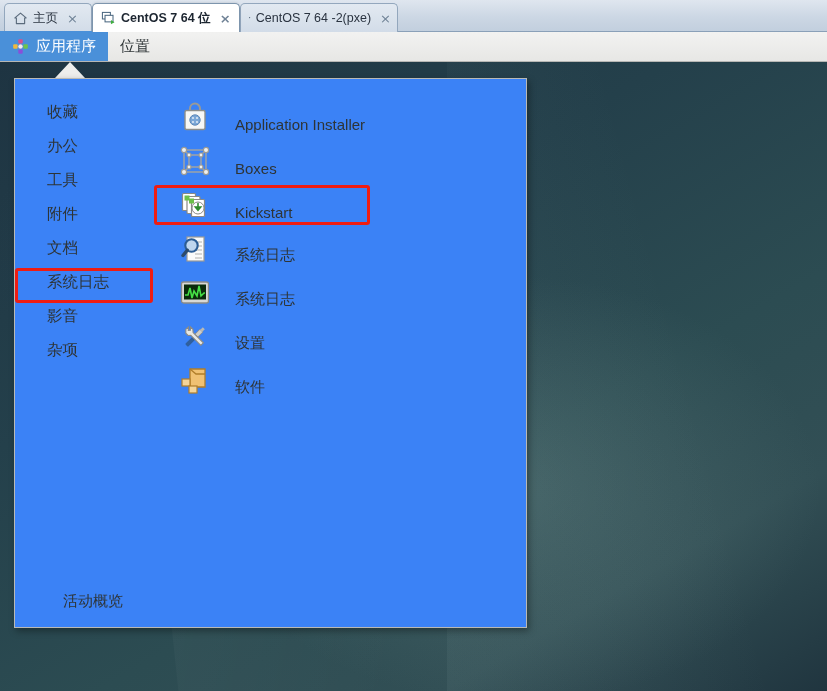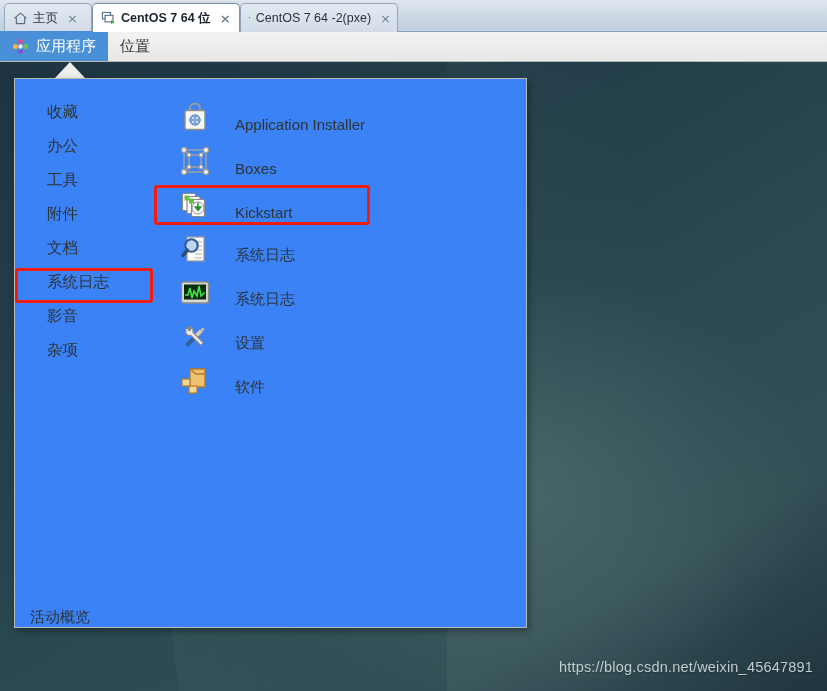--- a/index.html
+++ b/index.html
@@ -107,21 +107,21 @@
     padding-left:32px;font-size:15.5px;color:#2e3436;box-sizing:border-box;
   }
   .appcol{flex:1;padding-top:10px;box-sizing:border-box;}
   .appitem{
     height:44px;display:flex;align-items:flex-end;gap:24px;
     padding-left:14px;box-sizing:border-box;
   }
   .appicon{width:32px;height:32px;flex:0 0 32px;display:block;}
   .applabel{font-size:15px;color:#2e3436;}
   .menufoot{
-    height:52px;display:flex;align-items:flex-end;padding-left:15px;
+    height:52px;display:flex;align-items:center;padding-left:48px;
     box-sizing:border-box;
   }
   .foot-label{font-size:15px;color:#2e3436;}
 
   
   .redbox{position:absolute;border:3px solid #ef1c12;border-radius:3px;box-sizing:border-box;pointer-events:none;}
   #redbox-kickstart{left:154px;top:185px;width:216px;height:40px;}
   #redbox-category{left:15px;top:268px;width:138px;height:35px;}
 
   
@@ -181,21 +181,20 @@
       <span>应用程序</span>
     </div>
     <div class="gb-item">
       <span>位置</span>
     </div>
   </div>
 
   <div class="desktop">
     <div class="desk-sheen"></div>
     <div class="desk-sheen2"></div>
-    <div class="watermark">https://blog.csdn.net/weixin_45647891</div>
   </div>
 
   <div class="menu-arrow"></div>
 
   <div class="menupanel">
     <div class="menubody">
 
       <div class="catcol">
         <div class="catitem">
           <span>收藏</span>

